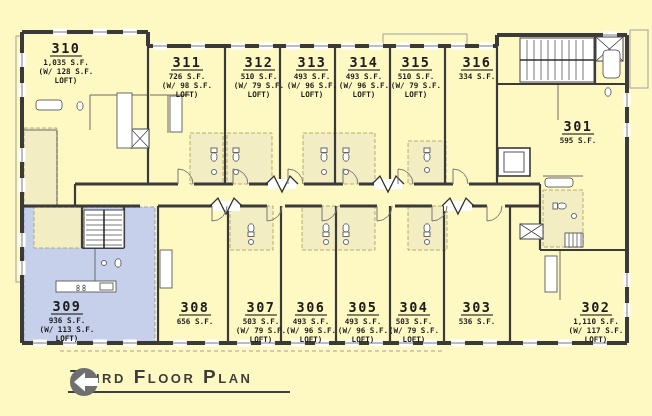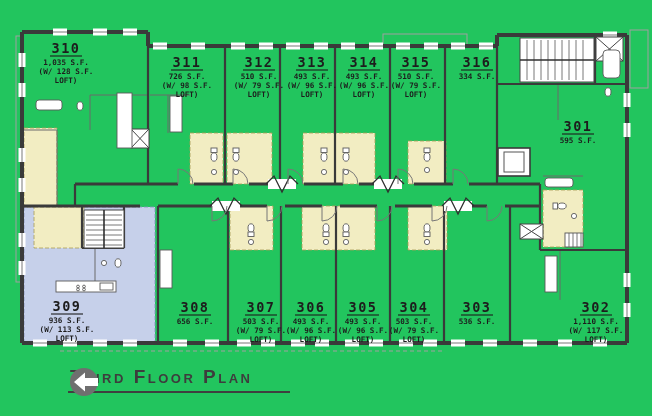--- a/index.html
+++ b/index.html
@@ -1,16 +1,16 @@
 <!DOCTYPE html>
 <html><head>
 <meta charset="utf-8">
 <style>
   html,body{margin:0;padding:0;background:#ffffff;}
-  .sheet{position:relative;width:652px;height:416px;background:#22c55e;overflow:hidden;
+  .sheet{position:relative;width:652px;height:416px;background:#fef9c3;overflow:hidden;
          font-family:"Liberation Sans",sans-serif;}
   svg{position:absolute;left:0;top:0;}
   
   .unit-num{font:700 13.5px "DejaVu Sans Mono",monospace;letter-spacing:1.5px;fill:#1d1d1d;}
   .unit-area{font:700 7.6px "DejaVu Sans Mono",monospace;fill:#1d1d1d;}
   .num-underline{stroke:#1d1d1d;stroke-width:1.1;}
   .hl-rect{stroke:#a89c55;stroke-width:.8;stroke-dasharray:4 2;}
   .hl-rect-b{stroke:#8591bd;stroke-width:.8;stroke-dasharray:4 2;}
   .fix{stroke:#5a5a5a;stroke-width:.9;fill:#ffffff;}
   .thin{stroke:#6a6a6a;stroke-width:1;fill:none;}

